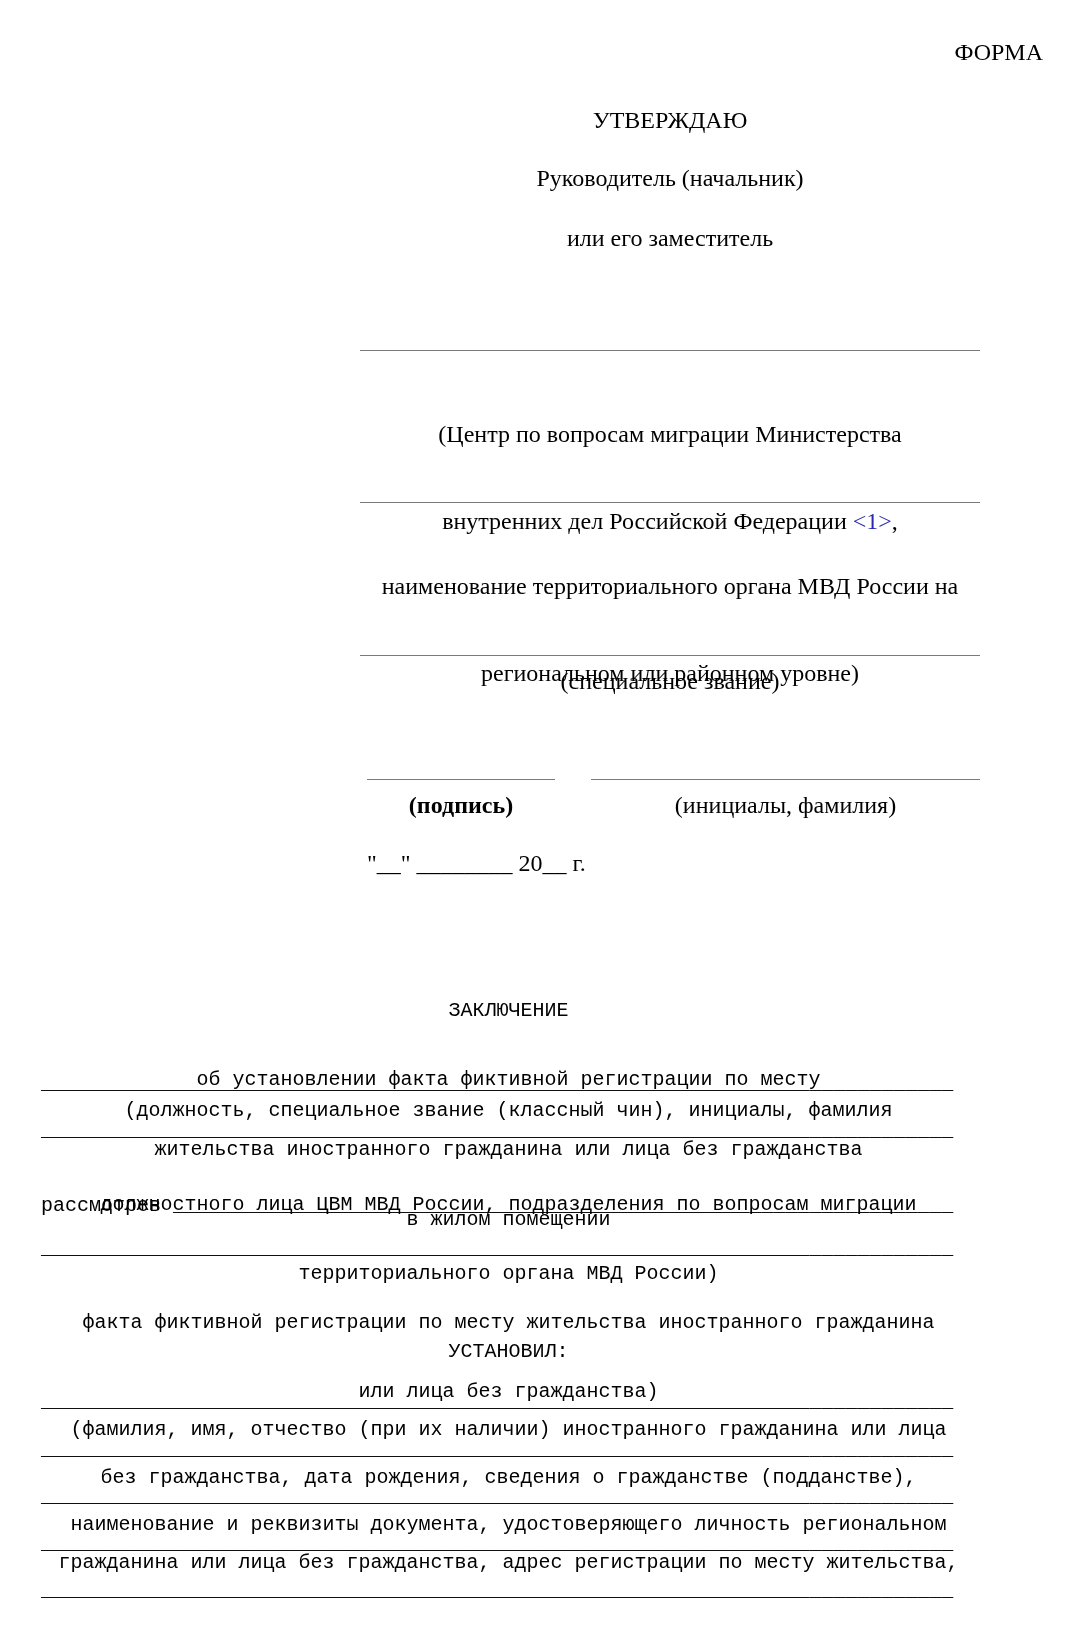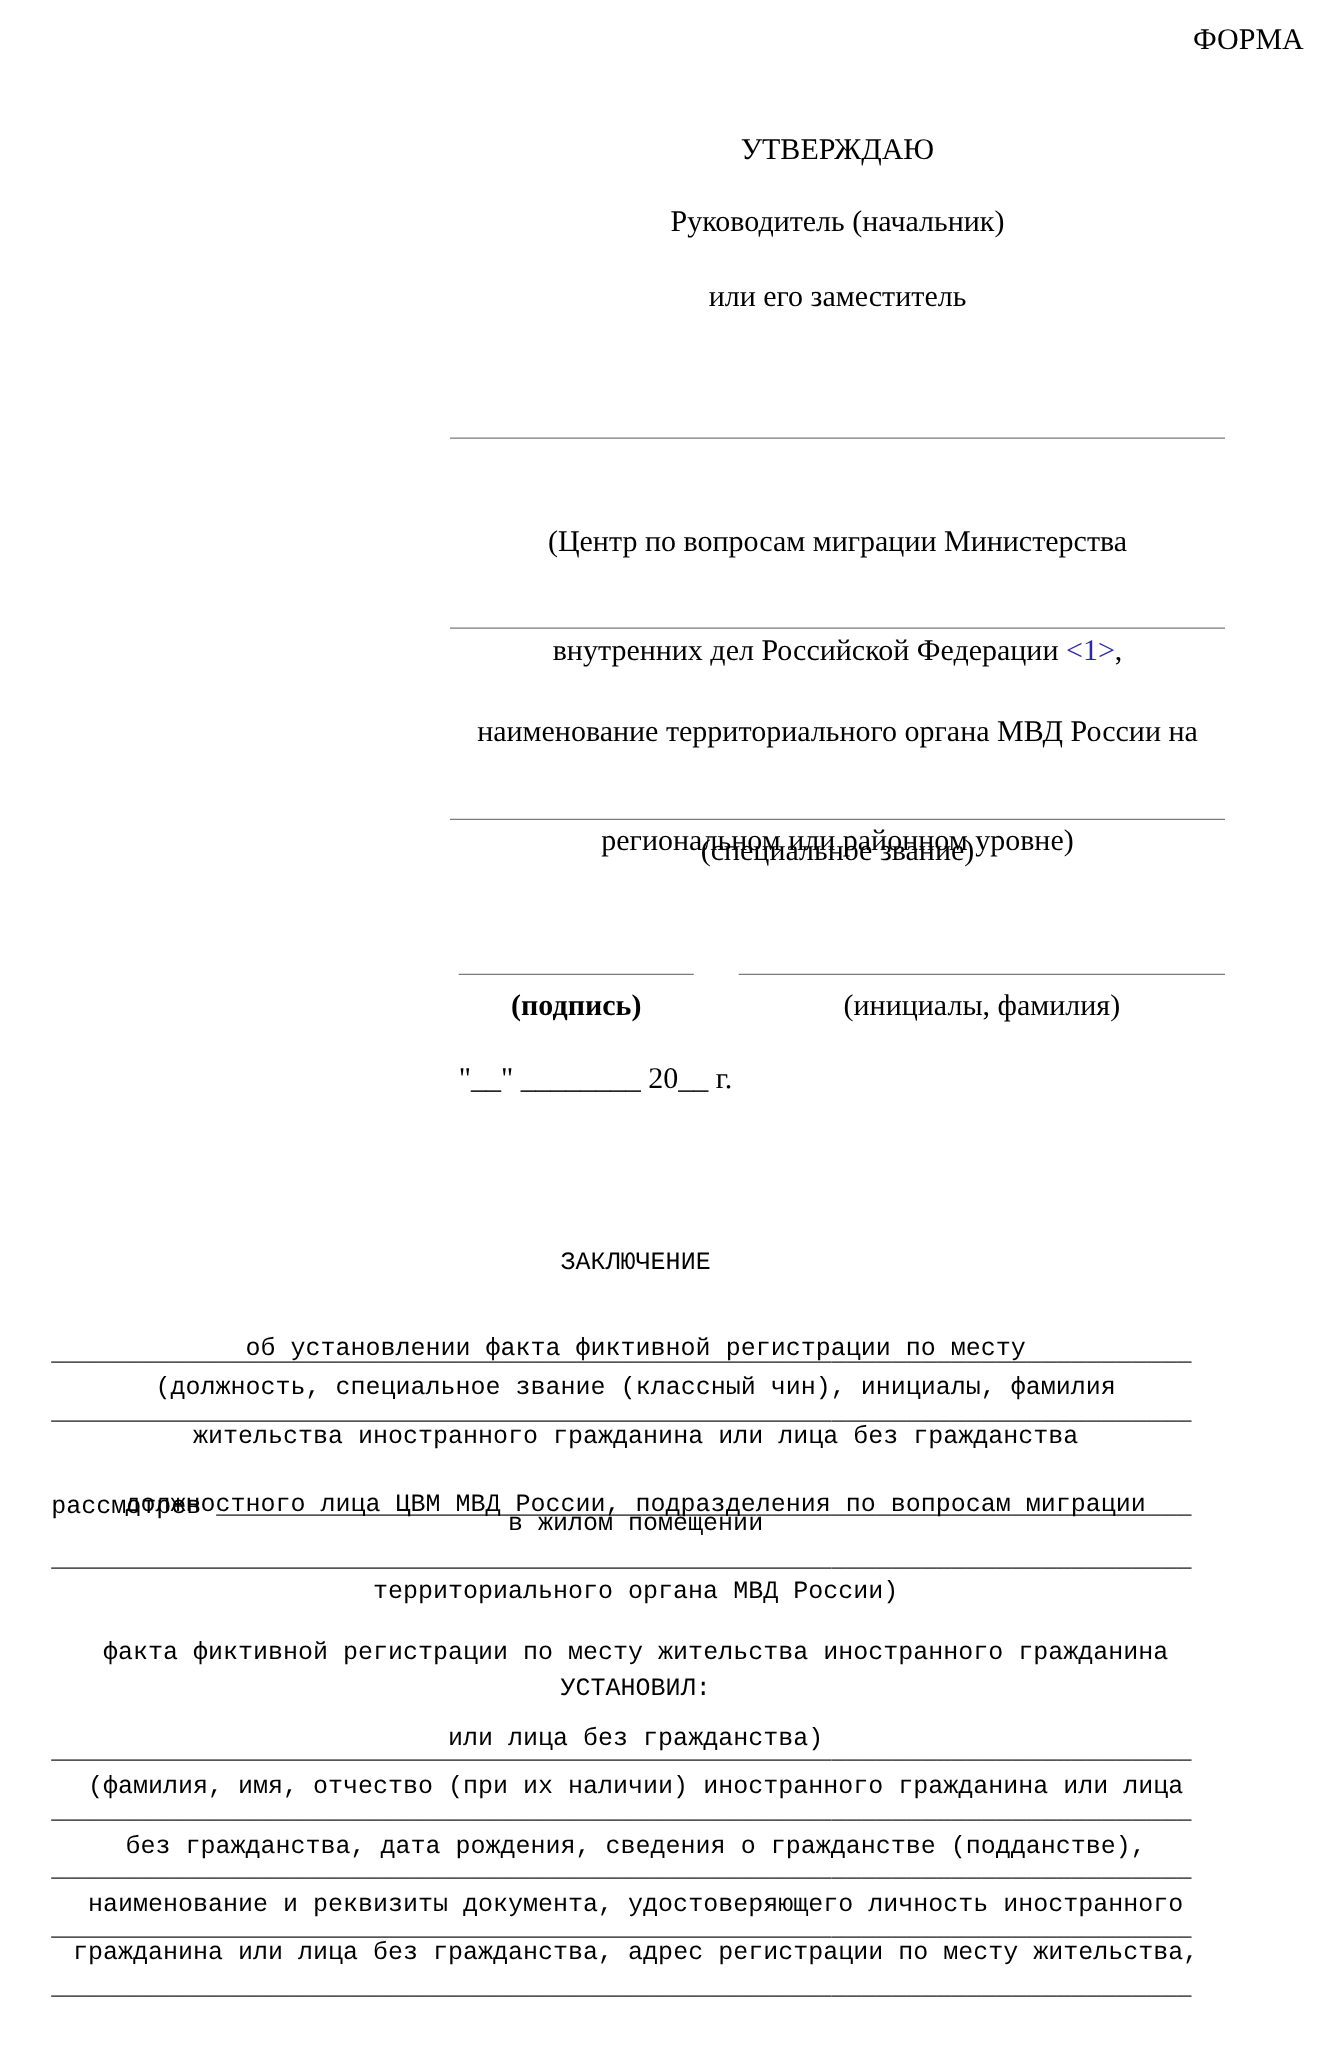--- a/index.html
+++ b/index.html
@@ -26,21 +26,21 @@
   }
   .mcol{left:41px;width:935px;text-align:center;}
   .mleft{left:41px;width:935px;text-align:left;}
   .ref{color:#2929b0;}
 </style>
 </head>
 <body>
 
 <div class="page">
 
-  <div class="abs serif" style="top:18px;right:25px;">ФОРМА</div>
+  <div class="abs serif" style="top:38px;right:25px;">ФОРМА</div>
 
   <div class="abs serif col" style="top:106px;">УТВЕРЖДАЮ</div>
   <div class="abs serif col" style="top:164px;">Руководитель (начальник)</div>
   <div class="abs serif col" style="top:224px;">или его заместитель</div>
 
   <div class="abs hr" style="top:350px;left:360px;width:620px;"></div>
   <div class="abs serif col" style="top:362px;">
     <div>(Центр по вопросам миграции Министерства</div>
     <div><span>внутренних дел Российской Федерации </span><span class="ref">&lt;1&gt;</span><span>,</span></div>
   </div>
@@ -85,20 +85,20 @@
 
   <div class="abs mono mcol" style="top:1340px;">УСТАНОВИЛ:</div>
 
   <div class="abs mono mleft" style="top:1390px;">____________________________________________________________________________</div>
   <div class="abs mono mcol" style="top:1418px;">(фамилия, имя, отчество (при их наличии) иностранного гражданина или лица</div>
 
   <div class="abs mono mleft" style="top:1438px;">____________________________________________________________________________</div>
   <div class="abs mono mcol" style="top:1466px;">без гражданства, дата рождения, сведения о гражданстве (подданстве),</div>
 
   <div class="abs mono mleft" style="top:1485px;">____________________________________________________________________________</div>
-  <div class="abs mono mcol" style="top:1513px;">наименование и реквизиты документа, удостоверяющего личность иностранного</div>
+  <div class="abs mono mcol" style="top:1513px;">наименование и реквизиты документа, удостоверяющего личность региональном</div>
 
   <div class="abs mono mleft" style="top:1532px;">____________________________________________________________________________</div>
   <div class="abs mono mcol" style="top:1551px;">гражданина или лица без гражданства, адрес регистрации по месту жительства,</div>
 
   <div class="abs mono mleft" style="top:1579px;">____________________________________________________________________________</div>
 
 </div>
 
 </body></html>

